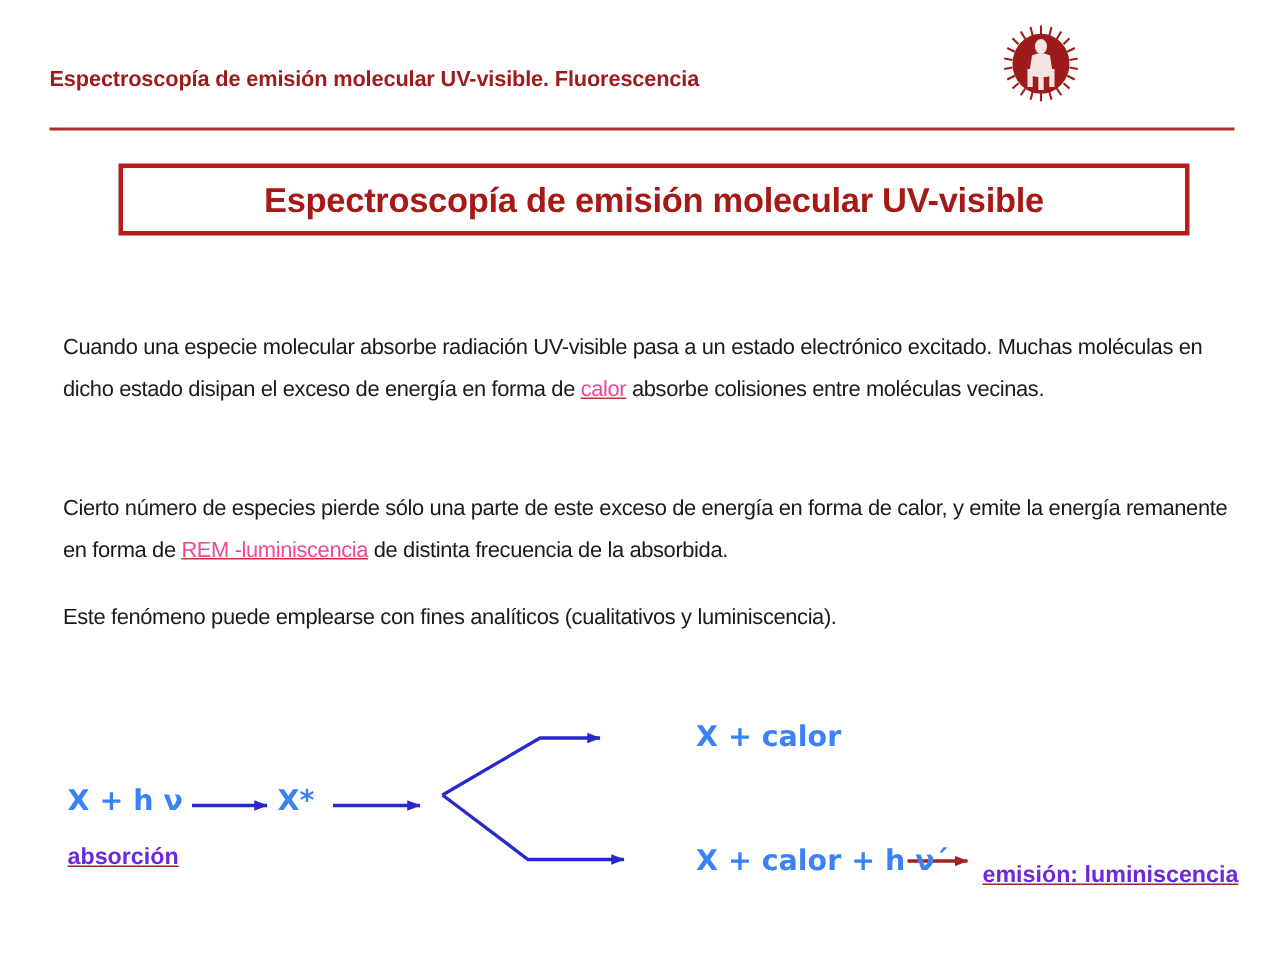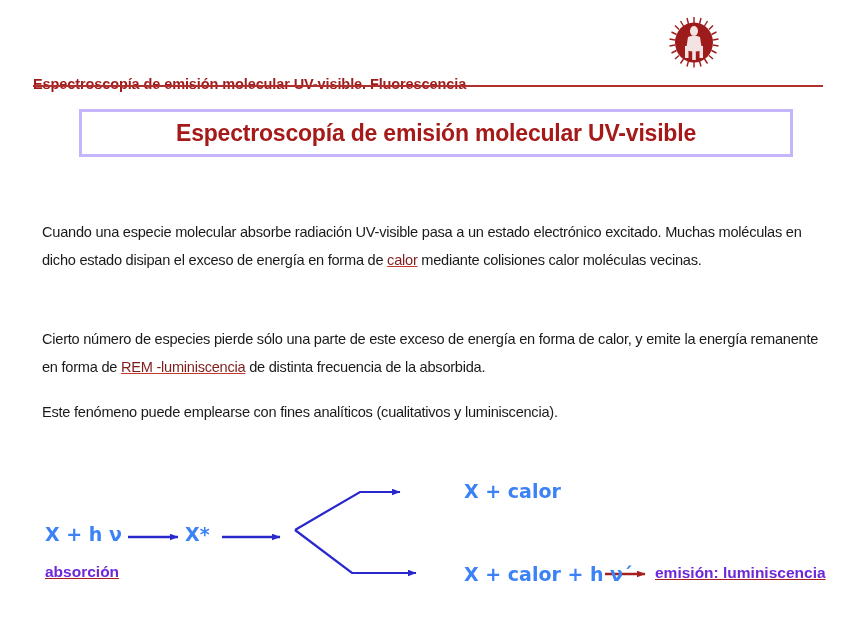--- a/index.html
+++ b/index.html
@@ -19,21 +19,20 @@
   
   #header-title {
     position: absolute;
     left: 33px;
     top: 45px;
     font-size: 14.5px;
     font-weight: bold;
     color: #9E1B1B;
     letter-spacing: -0.1px;
     white-space: nowrap;
-    margin-top: 31px;
   }
 
   #logo-block {
     position: absolute;
     left: 668px;
     top: 16px;
     width: 165px;
     height: 54px;
   }
   #logo-seal {
@@ -65,21 +64,21 @@
     background: #B03030;
   }
 
   
   #title-box {
     position: absolute;
     left: 79px;
     top: 109px;
     width: 714px;
     height: 48px;
-    border: 3px solid #c4b5fd;
+    border: 3px solid #b91c1c;
     box-sizing: border-box;
     display: flex;
     align-items: center;
     justify-content: center;
   }
   #title-box-text {
     font-size: 23px;
     font-weight: bold;
     color: #A51919;
     letter-spacing: -0.2px;
@@ -94,21 +93,21 @@
     font-size: 14.6px;
     line-height: 28px;
     color: #1a1a1a;
     letter-spacing: -0.25px;
   }
   #para-1 { top: 203px; }
   #para-2 { top: 310px; }
   #para-3 { top: 383px; }
 
   .hl-red {
-    color: #7f1d1d;
+    color: #ec4899;
     text-decoration: underline;
     text-decoration-color: #C0392B;
   }
 
   
   #diagram {
     position: absolute;
     left: 0px;
     top: 460px;
     width: 848px;
@@ -135,21 +134,21 @@
     font-weight: bold;
     text-decoration: underline;
     text-decoration-color: #A52020;
     font-family: "Liberation Sans", sans-serif;
   }
   #lbl-reactant { left: 45px;  top: 63px; }
   #lbl-excited  { left: 185px; top: 63px; }
   #lbl-absorcion{ left: 45px;  top: 103px; }
   #lbl-heat     { left: 464px; top: 20px; }
   #lbl-emit     { left: 464px; top: 103px; }
-  #lbl-luminis  { left: 655px; top: 104px; }
+  #lbl-luminis  { left: 655px; top: 115px; }
 </style>
 </head>
 <body>
 
 <div id="header-title">Espectroscopía de emisión molecular UV-visible. Fluorescencia</div>
 
 <div id="logo-block">
   <svg id="logo-seal" viewBox="0 0 52 52">
     <g fill="#9E1B1B">
 
@@ -193,21 +192,21 @@
   </div>
 </div>
 
 <div id="header-rule"></div>
 
 <div id="title-box">
   <div id="title-box-text">Espectroscopía de emisión molecular UV-visible</div>
 </div>
 
 <p class="para" id="para-1">
-  <span>Cuando una especie molecular absorbe radiación UV-visible pasa a un estado electrónico excitado. Muchas moléculas en dicho estado disipan el exceso de energía en forma de </span><span class="hl-red">calor</span><span> mediante colisiones calor moléculas vecinas.</span>
+  <span>Cuando una especie molecular absorbe radiación UV-visible pasa a un estado electrónico excitado. Muchas moléculas en dicho estado disipan el exceso de energía en forma de </span><span class="hl-red">calor</span><span> absorbe colisiones entre moléculas vecinas.</span>
 </p>
 
 <p class="para" id="para-2">
   <span>Cierto número de especies pierde sólo una parte de este exceso de energía en forma de calor, y emite la energía remanente en forma de </span><span class="hl-red">REM -luminiscencia</span><span> de distinta frecuencia de la absorbida.</span>
 </p>
 
 <p class="para" id="para-3">Este fenómeno puede emplearse con fines analíticos (cualitativos y luminiscencia).</p>
 
 <div id="diagram">
 

